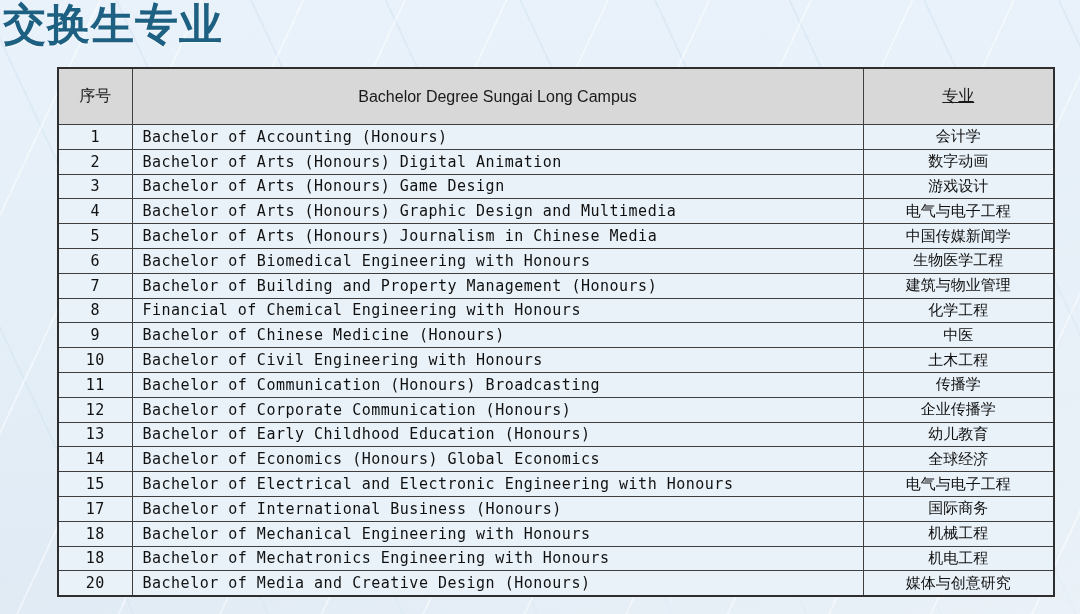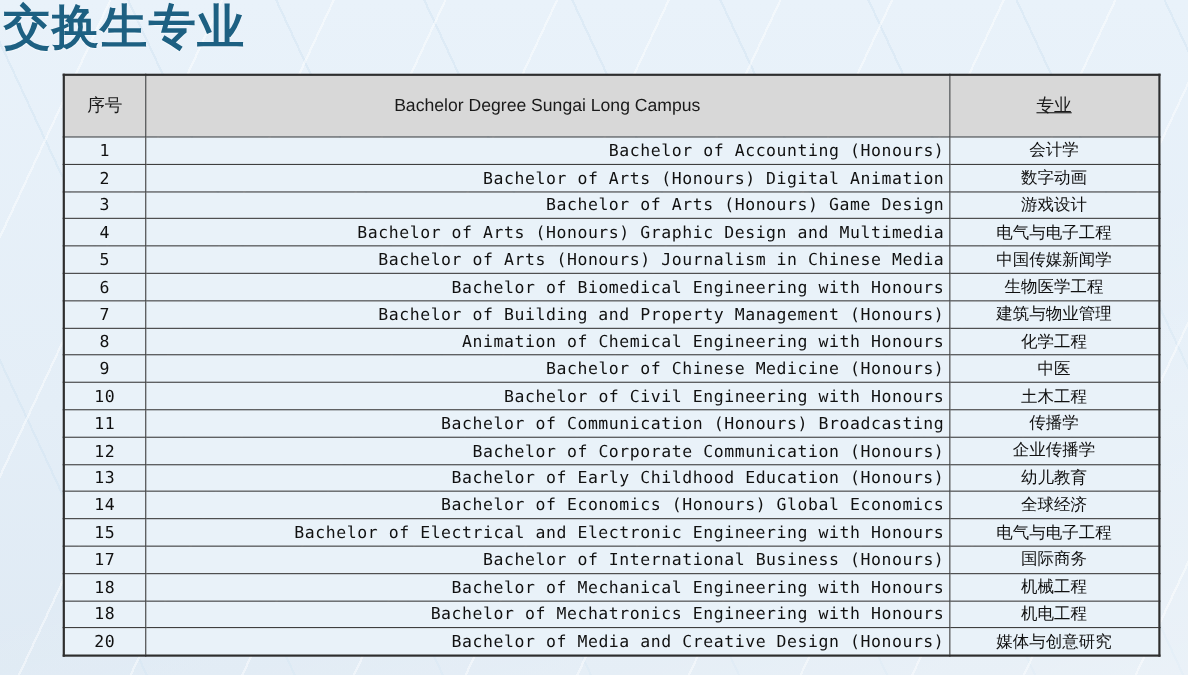--- a/index.html
+++ b/index.html
@@ -63,21 +63,21 @@
   table.majors td {
     background: #e9f2f9;
     color: #111;
     height: 23.8px;
     font-size: 15px;
     padding: 0 4px;
     white-space: nowrap;
     overflow: hidden;
   }
   .cell-center { text-align: center; }
-  .cell-left   { text-align: right; padding-left: 10px !important; }
+  .cell-left   { text-align: left; padding-left: 10px !important; }
   .mono {
     font-family: "DejaVu Sans Mono", "Liberation Mono", monospace;
     letter-spacing: 0.5px;
   }
   th.major-h span { text-decoration: underline; }
   td.major-cell { font-size: 16px; }
 </style>
 </head>
 <body>
 
@@ -136,21 +136,21 @@
   </tr>
 
   <tr>
     <td class="cell-center mono">7</td>
     <td class="cell-left mono">Bachelor of Building and Property Management (Honours)</td>
     <td class="cell-center major-cell">建筑与物业管理</td>
   </tr>
 
   <tr>
     <td class="cell-center mono">8</td>
-    <td class="cell-left mono">Animation of Chemical Engineering with Honours</td>
+    <td class="cell-left mono">Financial of Chemical Engineering with Honours</td>
     <td class="cell-center major-cell">化学工程</td>
   </tr>
 
   <tr>
     <td class="cell-center mono">9</td>
     <td class="cell-left mono">Bachelor of Chinese Medicine (Honours)</td>
     <td class="cell-center major-cell">中医</td>
   </tr>
 
   <tr>

